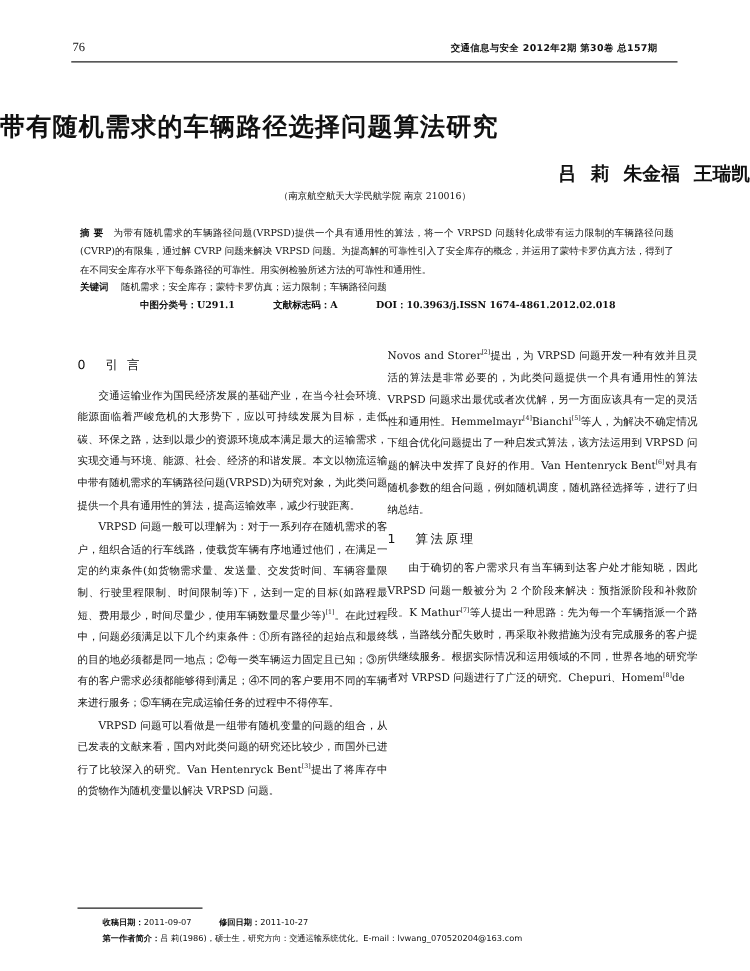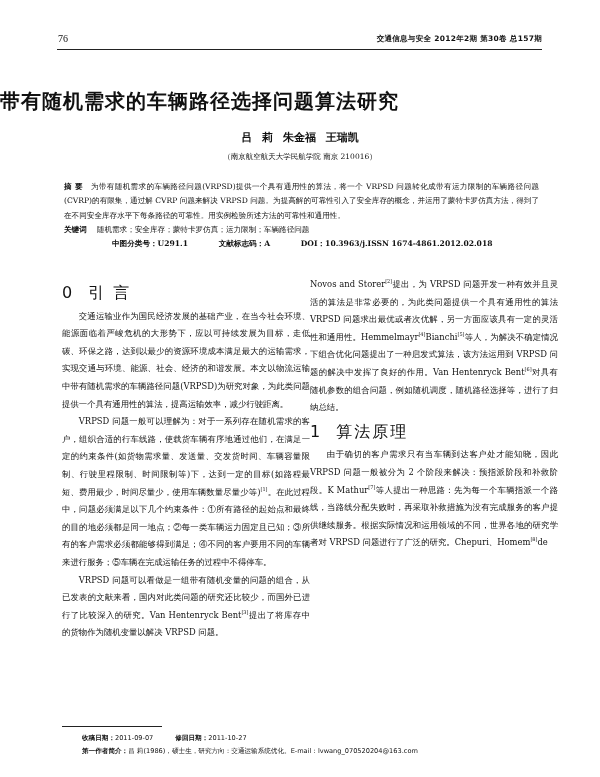--- a/index.html
+++ b/index.html
@@ -1,36 +1,36 @@
 <!DOCTYPE html>
 <html><head>
 <meta charset="utf-8">
 <style>
   html, body { margin: 0; padding: 0; }
   body {
     width: 600px; height: 777px; background: #ffffff; position: relative; overflow: hidden;
     font-family: "DejaVu Serif", "Liberation Serif", serif; color: #111;
   }
-  .header { position: absolute; left: 58px; right: 58px; top: 33px; height: 14px; font-size: 8px; }
+  .header { position: absolute; left: 58px; right: 74px; top: 33px; height: 14px; font-size: 8px; }
   .header .page-num { position: absolute; left: 0; top: 0; font-family: "Liberation Serif", serif; font-size: 10px; }
   .header .journal { position: absolute; right: 0; top: 1px; font-family: "DejaVu Sans", sans-serif; font-size: 7.5px; font-weight: bold; letter-spacing: 0.3px; }
   .header-rule { position: absolute; left: 57px; right: 58px; top: 49px; border-top: 1.3px solid #222; }
   .title { position: absolute; left: 0; right: 0; top: 88px; text-align: left; font-family: "DejaVu Sans", sans-serif; font-weight: bold; font-size: 20px; letter-spacing: 1px; }
-  .authors { position: absolute; left: 0; right: 0; top: 130px; text-align: center; font-size: 11px; font-weight: bold; word-spacing: 6px; }
+  .authors { position: absolute; left: 0; right: 0; top: 130px; text-align: right; font-size: 15px; font-weight: bold; word-spacing: 6px; }
   .affil { position: absolute; left: 0; right: 0; top: 152px; text-align: center; font-size: 7.5px; font-weight: normal; }
   .abstract { position: absolute; left: 64px; width: 475px; top: 180px; font-size: 7.6px; line-height: 14.3px; text-align: justify; }
   .abstract .label { font-family: "DejaVu Sans", sans-serif; font-weight: bold; margin-right: 8px; }
   .meta-line { font-size: 7.6px; line-height: 14.3px; }
   .meta-line span { margin-right: 28px; }
   .col { position: absolute; top: 282px; width: 248px; font-size: 8.4px; line-height: 17.6px; text-align: justify; }
   .col.left { left: 62px; }
   .col.right { left: 310px; top: 276px; }
   .col p { margin: 0; text-indent: 2em; }
   .col p.noindent { text-indent: 0; }
-  .section-head { font-family: "DejaVu Sans", sans-serif; font-size: 16px; margin: 2px 0 6px 0; letter-spacing: 2px; }
+  .section-head { font-family: "DejaVu Sans", sans-serif; font-size: 10px; margin: 2px 0 6px 0; letter-spacing: 2px; }
   .section-head .num { margin-right: 14px; }
   sup { font-size: 5px; vertical-align: super; line-height: 0; }
   .footnote-rule { position: absolute; left: 62px; width: 100px; top: 726px; border-top: 1px solid #222; }
   .footnotes { position: absolute; left: 82px; top: 732px; font-size: 6.6px; line-height: 13px; font-family: "DejaVu Sans", sans-serif; }
   .footnotes .lbl { font-weight: bold; }
   .footnotes .gap { display: inline-block; width: 22px; }
 </style>
 </head>
 <body>
 

